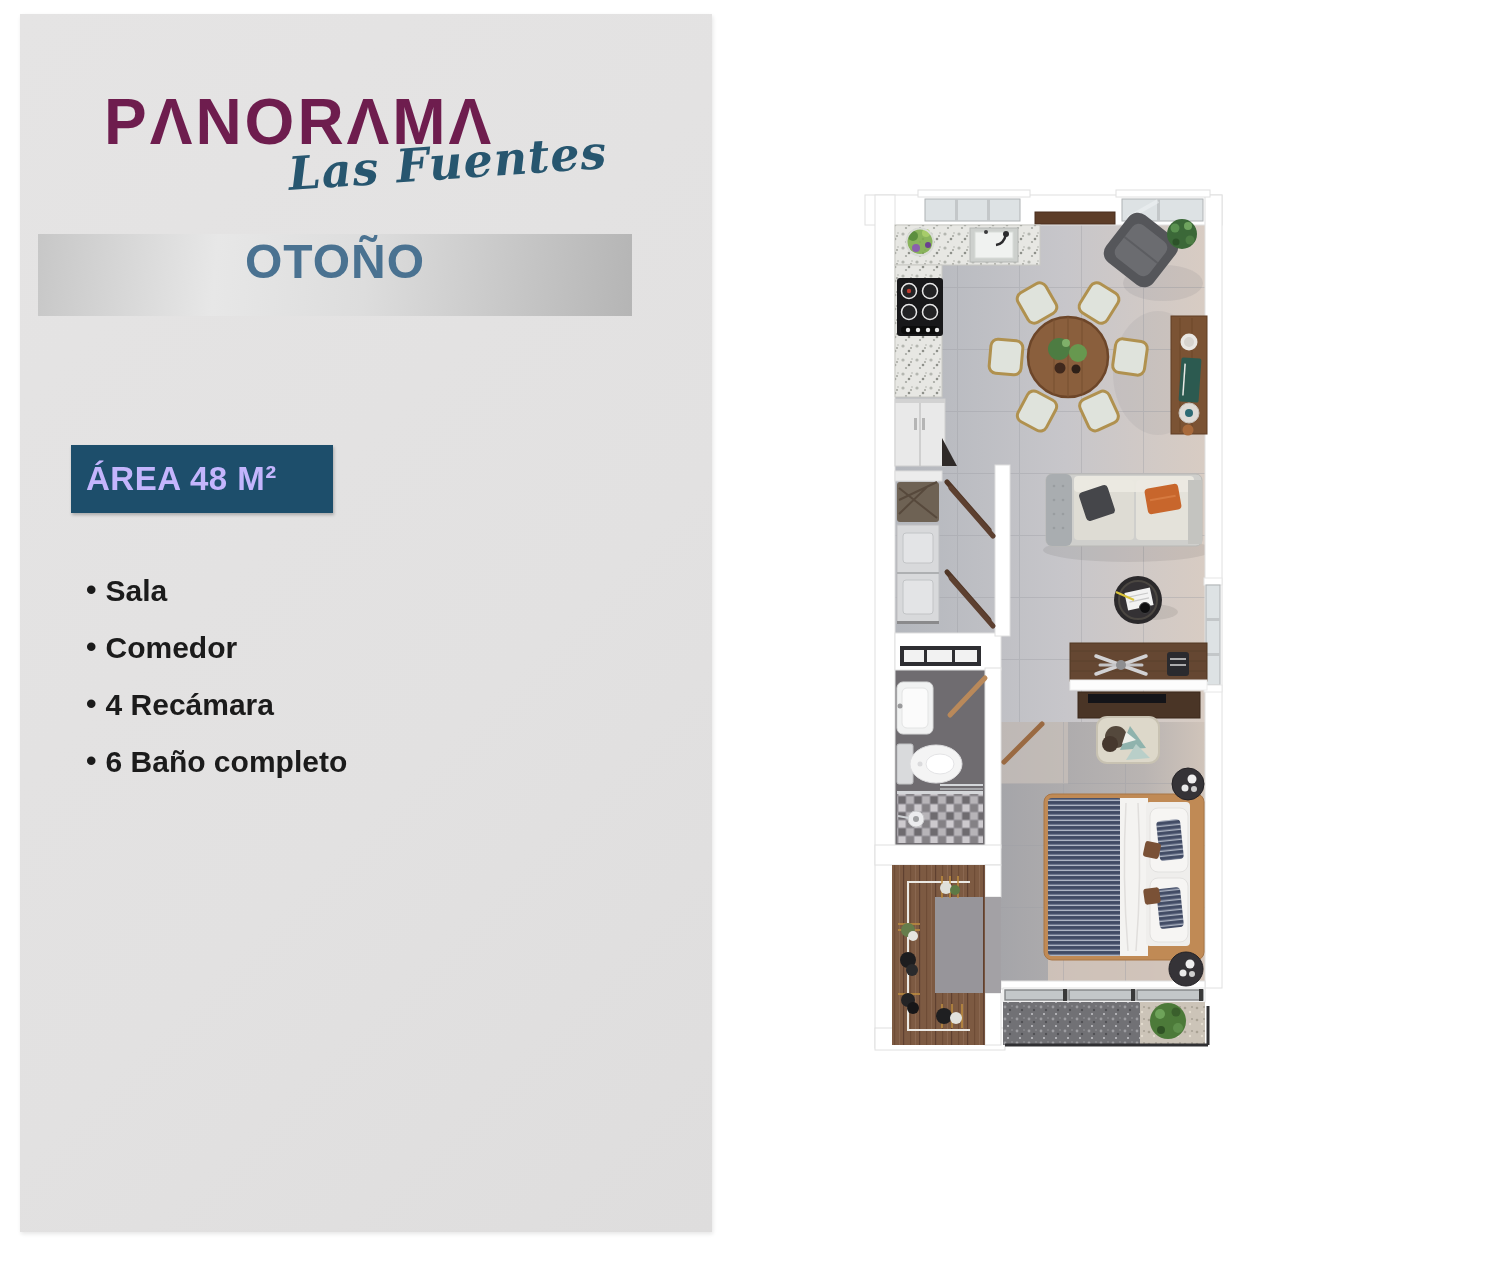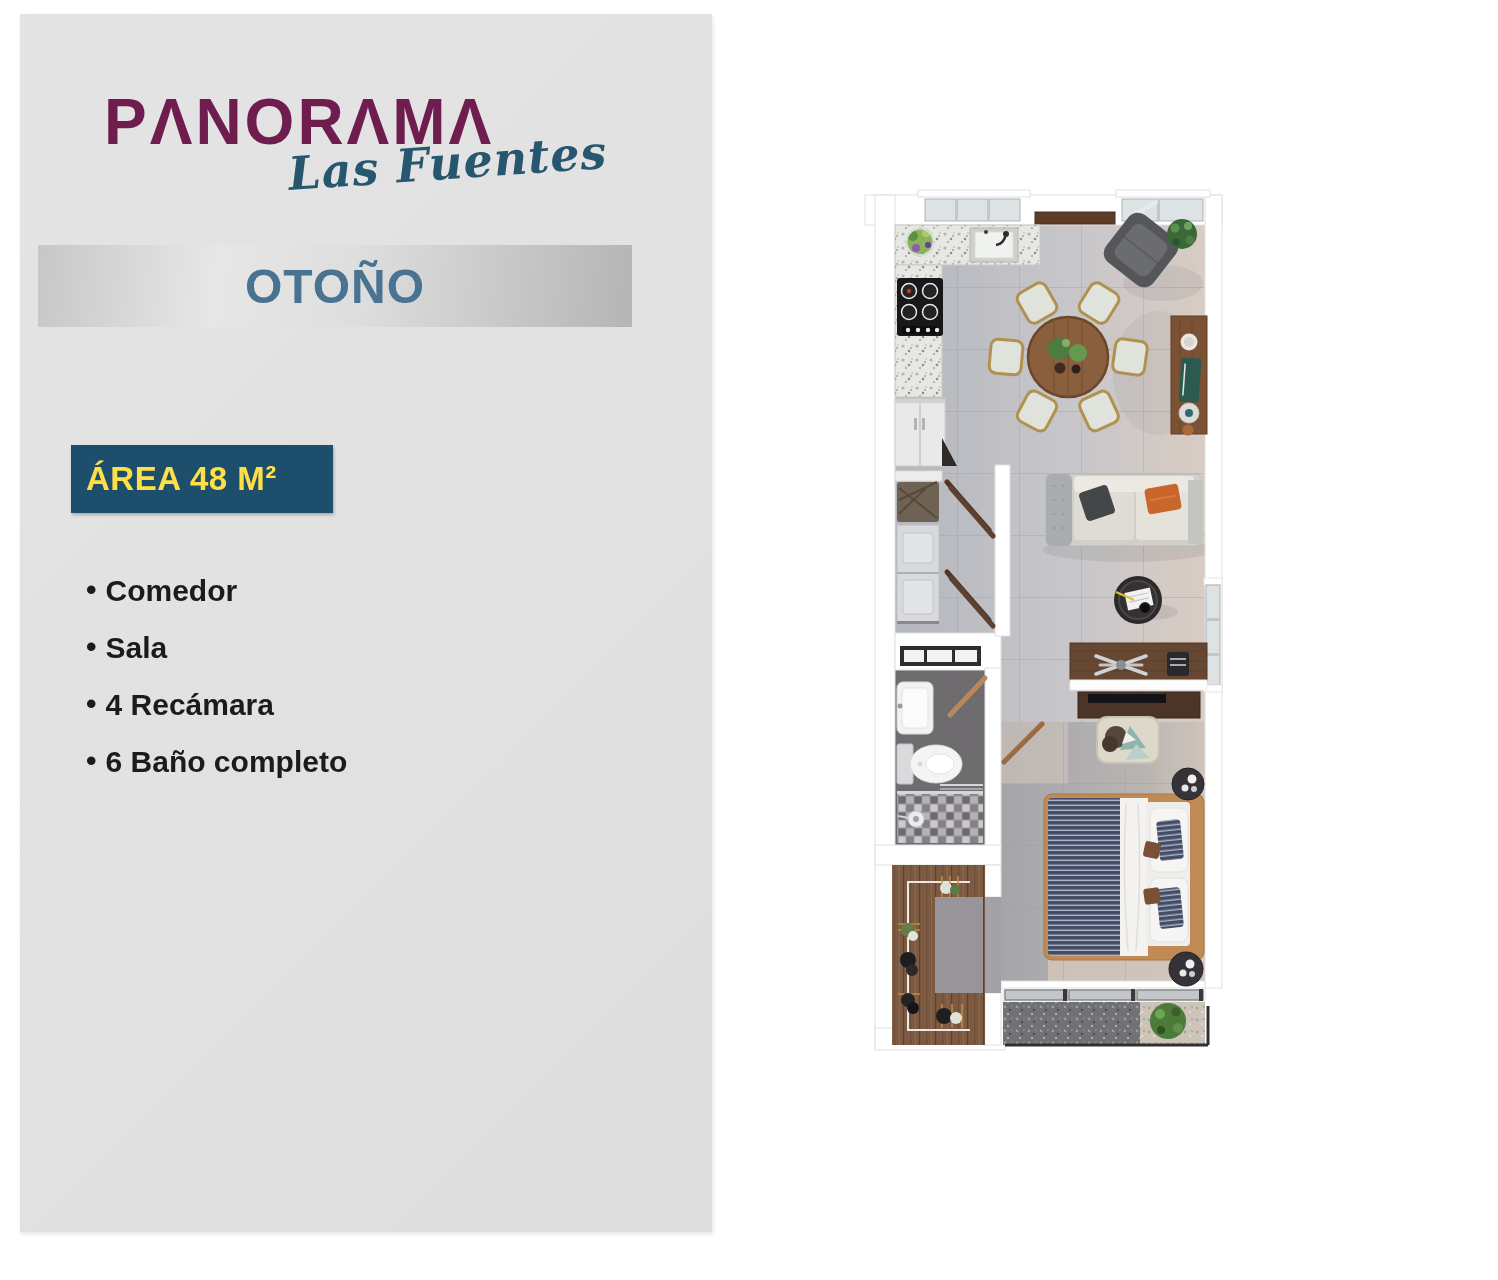--- a/index.html
+++ b/index.html
@@ -6,27 +6,27 @@
   .page{position:relative;width:1498px;height:1280px;background:#ffffff;overflow:hidden;
         font-family:"Liberation Sans",sans-serif;}
   .panel{position:absolute;left:20px;top:14px;width:692px;height:1218px;
          background:linear-gradient(135deg,#e5e4e4 0%,#e2e1e1 60%,#dedddd 100%);
          box-shadow:1px 2px 4px rgba(0,0,0,.10);}
   .wordmark{position:absolute;left:84px;top:76px;font-size:64px;font-weight:800;
             letter-spacing:3px;color:#6E1D4E;line-height:1;white-space:nowrap;}
   .script{position:absolute;left:268px;top:122px;font-family:"DejaVu Serif",serif;
           font-style:italic;font-weight:600;font-size:46px;color:#27566F;
           transform:rotate(-4deg);letter-spacing:1px;white-space:nowrap;}
-  .banner{position:absolute;left:18px;top:231px;width:594px;height:82px;
+  .banner{position:absolute;left:18px;top:220px;width:594px;height:82px;
           background:linear-gradient(95deg,#c7c7c7 0%,#e7e7e7 30%,#dddddd 55%,#b5b5b5 100%);
-          display:flex;align-items:center;justify-content:center;}
+          display:flex;justify-content:center;}
   .banner-text{font-size:48px;font-weight:800;letter-spacing:1px;color:#4A7291;}
   .area-badge{position:absolute;left:51px;top:431px;width:262px;height:68px;
               background:#1D4E6B;display:flex;align-items:center;box-shadow:1px 2px 3px rgba(0,0,0,.25);}
-  .area-badge span{color:#fde047;font-size:33px;font-weight:700;padding-left:15px;letter-spacing:0.5px;}
+  .area-badge span{color:#c4b5fd;font-size:33px;font-weight:700;padding-left:15px;letter-spacing:0.5px;}
   .features{position:absolute;left:66px;top:560px;margin:0;padding:0;list-style:none;}
   .features li{font-size:30px;font-weight:700;color:#1b1b1b;line-height:34px;
                margin-bottom:23px;white-space:nowrap;}
   .features li::before{content:"\2022";font-size:30px;margin-right:9px;position:relative;top:-1px;}
   .floor-plan{position:absolute;left:858px;top:188px;width:380px;height:880px;}
 </style>
 </head>
 <body>
 
 <div class="page">
@@ -34,22 +34,22 @@
   <div class="panel">
     <div class="wordmark">PΛNORΛMΛ</div>
     <div class="script">Las Fuentes</div>
     <div class="banner">
       <span class="banner-text">OTOÑO</span>
     </div>
     <div class="area-badge">
       <span>ÁREA 48 M²</span>
     </div>
     <ul class="features">
+      <li>Sala</li>
       <li>Comedor</li>
-      <li>Sala</li>
       <li>4 Recámara</li>
       <li>6 Baño completo</li>
     </ul>
   </div>
 
   <svg class="floor-plan" viewBox="0 0 380 880" xmlns="http://www.w3.org/2000/svg">
     <defs>
       <pattern id="ptz" width="14" height="14" patternUnits="userSpaceOnUse">
         <rect width="14" height="14" fill="#e7e7e3"></rect>
         <circle cx="3" cy="4" r="1.6" fill="#b4b6b0"></circle>

